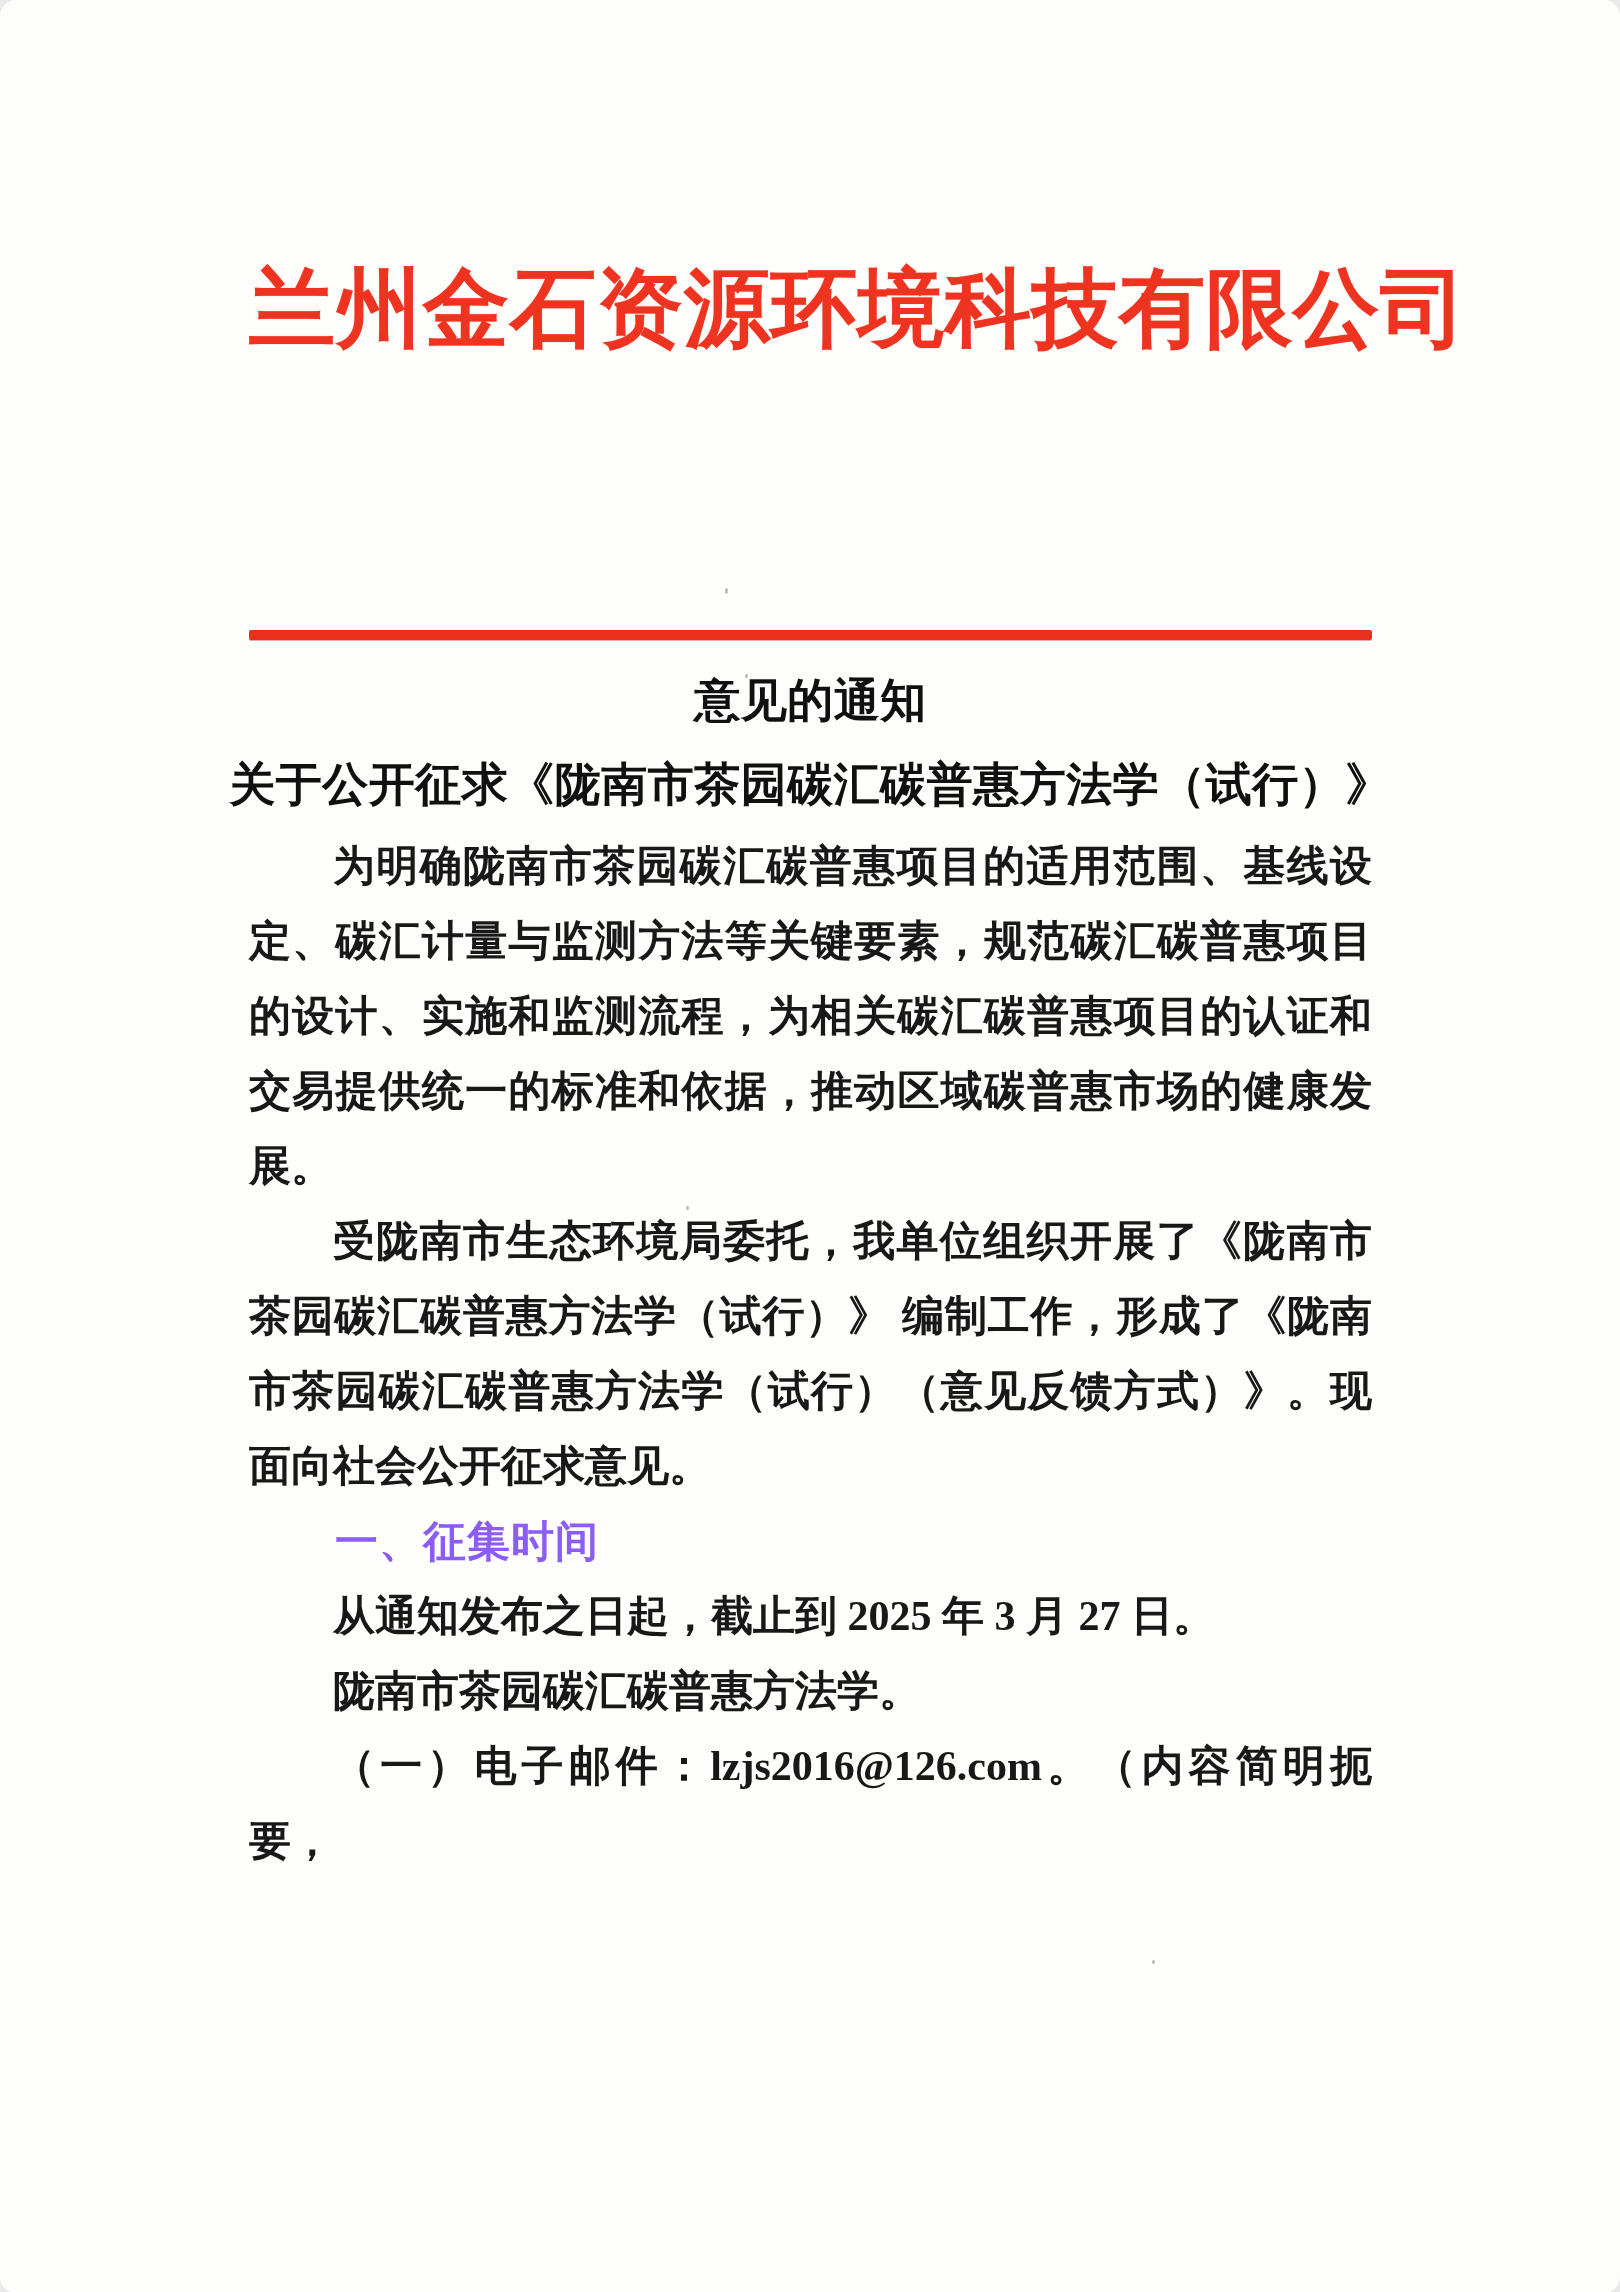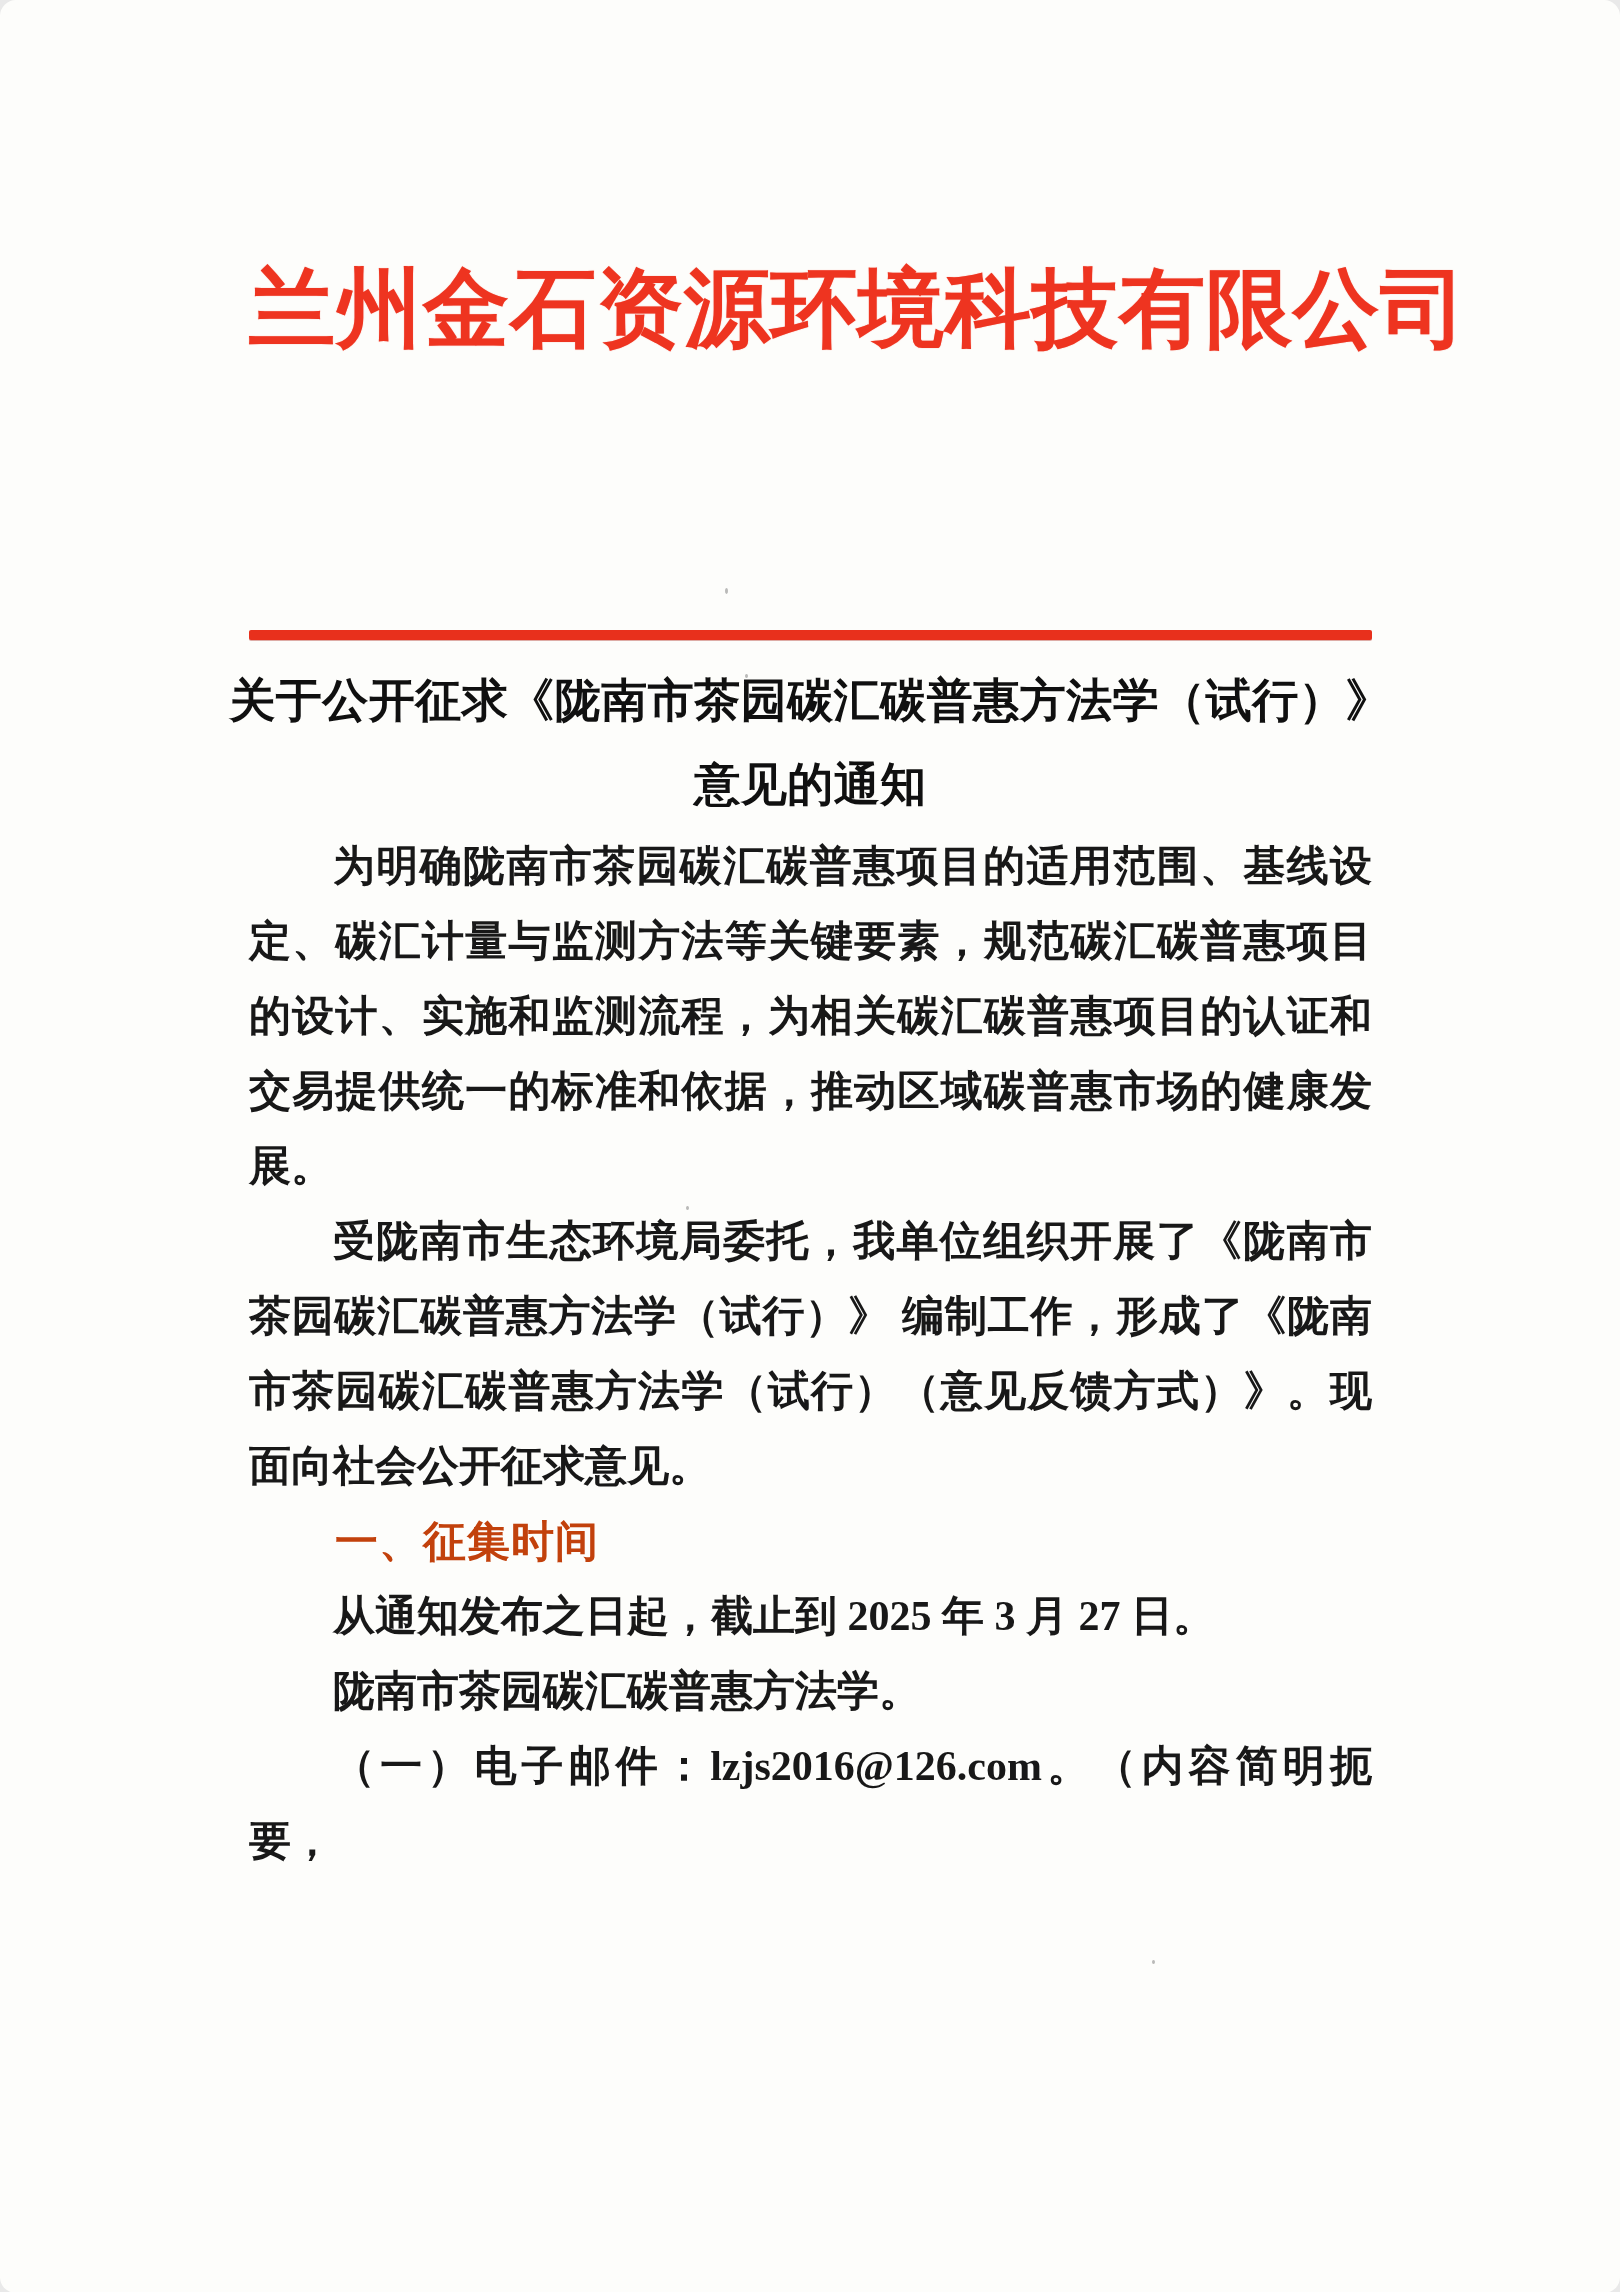--- a/index.html
+++ b/index.html
@@ -83,21 +83,21 @@
   .doc-body p {
     font-family: "Liberation Serif", "DejaVu Serif", serif;
     font-weight: 700;
     color: #181818;
   }
   .doc-body h2.sec-heading {
     font-family: "Liberation Sans", "DejaVu Sans", sans-serif;
     font-weight: 700;
     font-size: 43px;
     line-height: 75px;
-    color: #c2410c;
+    color: #8b5cf6;
     letter-spacing: 1px;
     text-align: left;
   }
   
   .speck {
     position: absolute;
     background: rgba(60, 60, 60, 0.35);
     border-radius: 50%;
     width: 2.9px;
     height: 5.9px;
@@ -112,22 +112,22 @@
 
 <div class="page">
 
   <header class="letterhead">
     <h1 class="company-name">兰州金石资源环境科技有限公司</h1>
   </header>
 
   <div class="divider"></div>
 
   <section class="doc-title">
+    <div class="t-line">意见的通知</div>
     <div class="t-line">关于公开征求《陇南市茶园碳汇碳普惠方法学（试行）》</div>
-    <div class="t-line">意见的通知</div>
   </section>
 
   <main class="doc-body">
     <p>为明确陇南市茶园碳汇碳普惠项目的适用范围、基线设定、碳汇计量与监测方法等关键要素，规范碳汇碳普惠项目的设计、实施和监测流程，为相关碳汇碳普惠项目的认证和交易提供统一的标准和依据，推动区域碳普惠市场的健康发展。</p>
     <p>受陇南市生态环境局委托，我单位组织开展了《陇南市茶园碳汇碳普惠方法学（试行）》 编制工作，形成了《陇南市茶园碳汇碳普惠方法学（试行）（意见反馈方式）》。现面向社会公开征求意见。</p>
     <h2 class="sec-heading">一、征集时间</h2>
     <p>从通知发布之日起，截止到 2025 年 3 月 27 日。</p>
     <p>陇南市茶园碳汇碳普惠方法学。</p>
     <p>（一）电子邮件：lzjs2016@126.com。（内容简明扼要，</p>
   </main>

